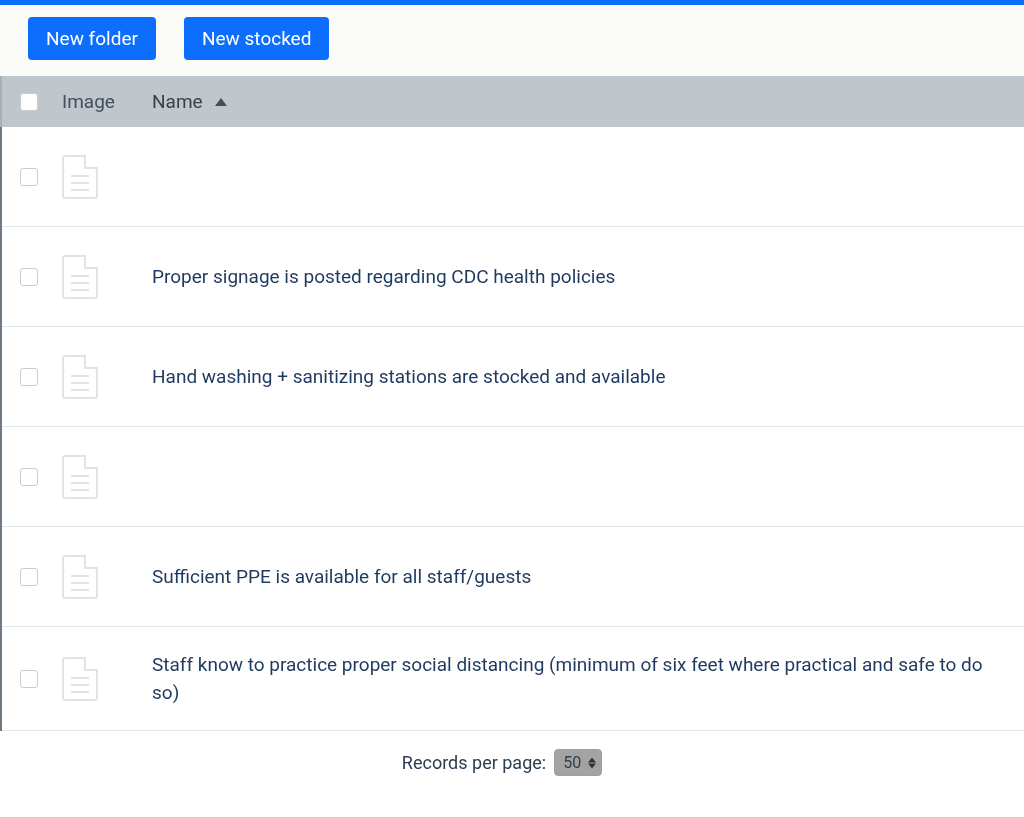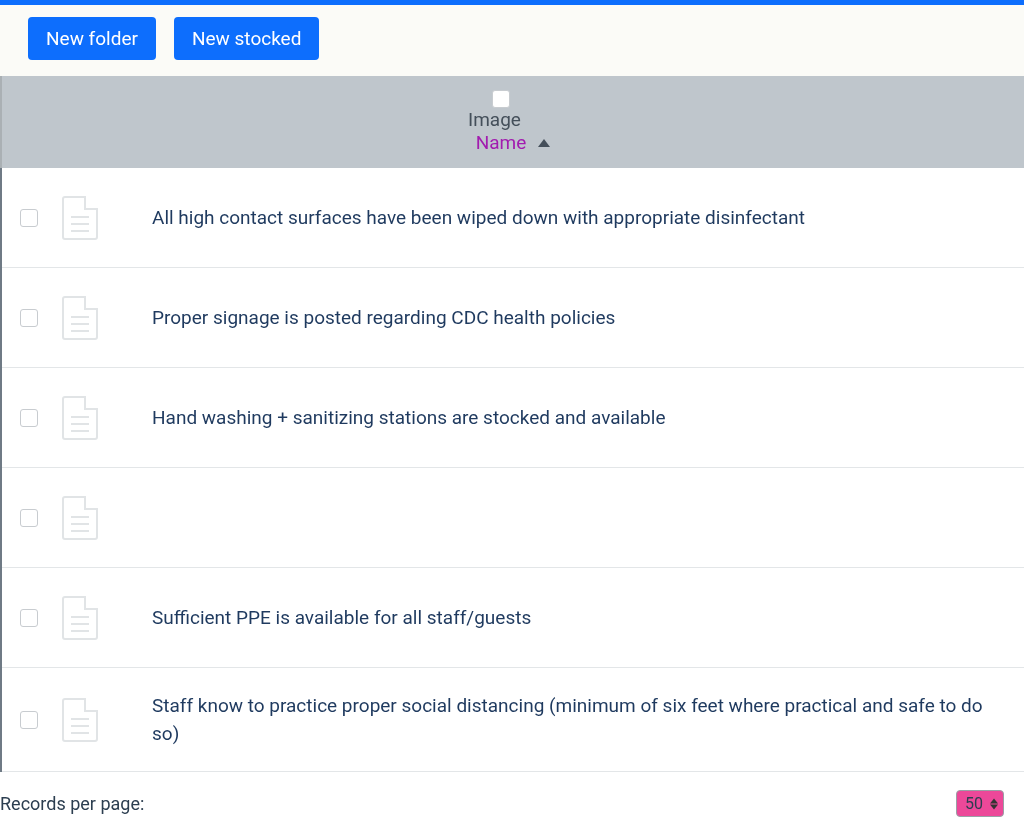--- a/index.html
+++ b/index.html
@@ -11,44 +11,43 @@
     overflow: hidden;
   }
   .top-accent {
     height: 5px;
     background: #0d6efd;
   }
   .toolbar {
     background: #fbfbf7;
     padding: 12px 28px 16px 28px;
     display: flex;
-    gap: 18px;
+    gap: 28px;
   }
   .btn-primary {
     background: #0d6efd;
     color: #fff;
     border: none;
     border-radius: 4px;
     padding: 10px 18px;
     font-size: 19px;
     cursor: pointer;
     font-family: inherit;
   }
   .header-row {
     background: #bfc6cc;
     display: flex;
     align-items: center;
     padding: 14px 18px;
     border-left: 2px solid #aab0b4;
     gap: 0;
-    flex-direction: column;
   }
   .col-check { width: 42px; display:flex; align-items:center; }
   .col-image { width: 90px; color:#444f5a; font-size:19px; }
-  .col-name { flex:1; color:#a21caf; font-size:19px; display:flex; align-items:center; gap:8px; }
+  .col-name { flex:1; color:#404040; font-size:19px; display:flex; align-items:center; gap:8px; }
   .sort-caret {
     width: 0; height:0;
     border-left:6px solid transparent;
     border-right:6px solid transparent;
     border-bottom:8px solid #444f5a;
     margin-left:4px;
   }
   .checkbox {
     width:18px; height:18px;
     border:1.5px solid #c8ccd0;
@@ -92,34 +91,34 @@
   .doc-icon .lines {
     position:absolute;
     left:7px; right:7px; top:18px;
     display:flex; flex-direction:column; gap:5px;
   }
   .doc-icon .lines span {
     display:block; height:2px; background:#e1e4e6;
   }
   .footer {
     display:flex;
-    justify-content:space-between;
+    justify-content:center;
     align-items:center;
     padding:18px 20px 0 0;
     gap:8px;
     font-size:18px;
     color:#2c3e50;
   }
   .select-box {
     border:1px solid #9aa0a6;
     border-radius:4px;
     padding:3px 20px 3px 8px;
     font-size:16px;
     position:relative;
-    background:#ec4899;
+    background:#a3a3a3;
     cursor:pointer;
     display:inline-flex;
     align-items:center;
   }
   .select-arrows {
     position:absolute;
     right:5px;
     top:50%;
     transform:translateY(-50%);
     display:flex;
@@ -161,21 +160,20 @@
       </div>
       <div class="col-image">
         <div class="doc-icon">
           <div class="lines">
             <span></span>
             <span></span>
             <span></span>
           </div>
         </div>
       </div>
-      <div class="col-name">All high contact surfaces have been wiped down with appropriate disinfectant</div>
     </div>
     <div class="row">
       <div class="col-check">
         <div class="checkbox"></div>
       </div>
       <div class="col-image">
         <div class="doc-icon">
           <div class="lines">
             <span></span>
             <span></span>

